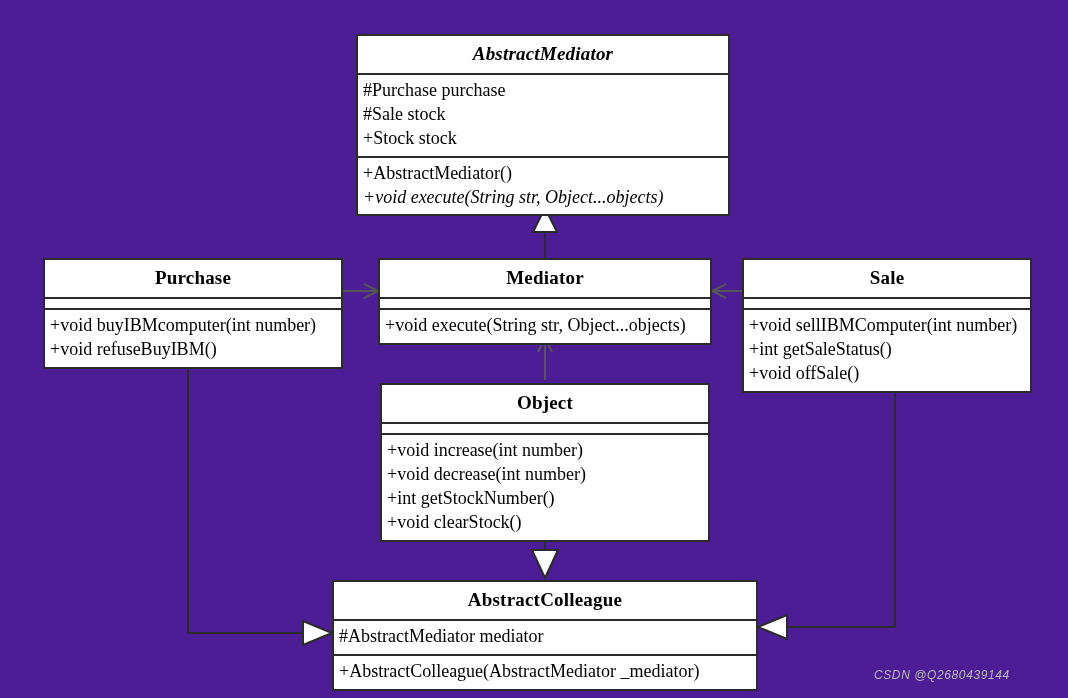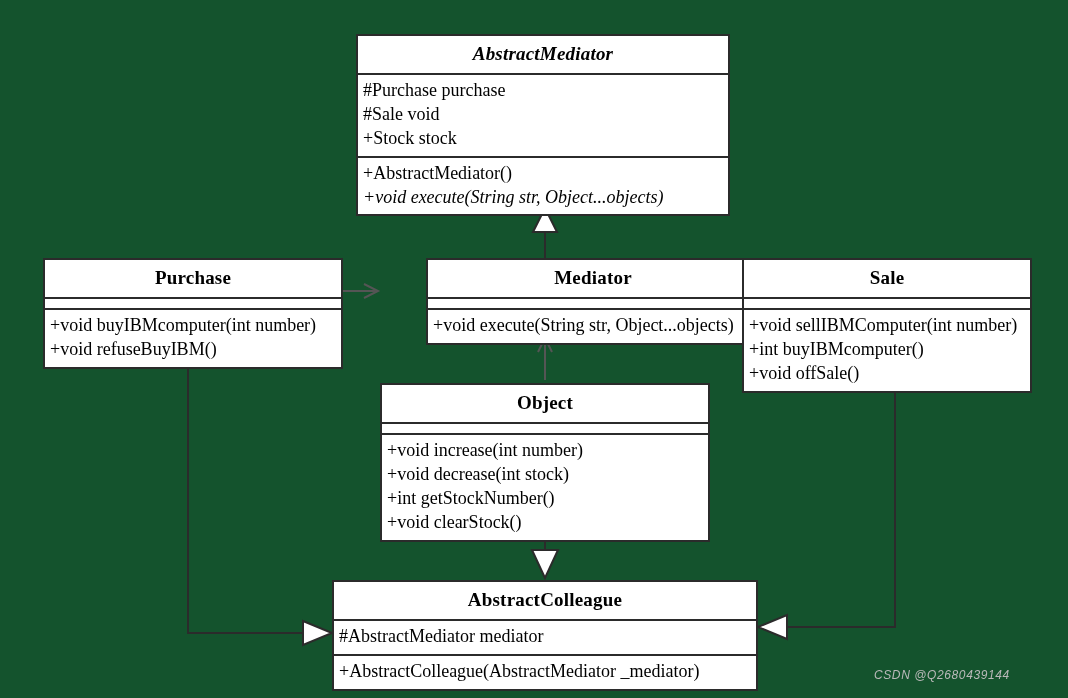--- a/index.html
+++ b/index.html
@@ -4,21 +4,21 @@
 <style>
   html, body {
     margin: 0;
     padding: 0;
     background: #ffffff;
   }
   #canvas {
     position: relative;
     width: 1068px;
     height: 698px;
-    background: #14532d;
+    background: #4c1d95;
     font-family: "Liberation Serif", "DejaVu Serif", serif;
     overflow: hidden;
   }
   svg.wires {
     position: absolute;
     left: 0;
     top: 0;
     width: 1068px;
     height: 698px;
     pointer-events: none;
@@ -123,21 +123,21 @@
     </g>
   </svg>
 
   <div class="uml-class" style="left:356px; top:34px; width:374px;">
     <div class="compartment">
       <div class="class-title abstract">AbstractMediator</div>
     </div>
     <div class="compartment">
       <ul class="member-list">
         <li class="member">#Purchase purchase</li>
-        <li class="member">#Sale void</li>
+        <li class="member">#Sale stock</li>
         <li class="member">+Stock stock</li>
       </ul>
     </div>
     <div class="compartment last">
       <ul class="member-list">
         <li class="member">+AbstractMediator()</li>
         <li class="member abstract">+void execute(String str, Object...objects)</li>
       </ul>
     </div>
   </div>
@@ -150,21 +150,21 @@
       <ul class="member-list empty"></ul>
     </div>
     <div class="compartment last">
       <ul class="member-list">
         <li class="member">+void buyIBMcomputer(int number)</li>
         <li class="member">+void refuseBuyIBM()</li>
       </ul>
     </div>
   </div>
 
-  <div class="uml-class" style="left:378px; top:258px; width:334px;margin-left:48px;">
+  <div class="uml-class" style="left:378px; top:258px; width:334px;">
     <div class="compartment">
       <div class="class-title">Mediator</div>
     </div>
     <div class="compartment">
       <ul class="member-list empty"></ul>
     </div>
     <div class="compartment last">
       <ul class="member-list">
         <li class="member">+void execute(String str, Object...objects)</li>
       </ul>
@@ -174,37 +174,37 @@
   <div class="uml-class" style="left:742px; top:258px; width:290px;">
     <div class="compartment">
       <div class="class-title">Sale</div>
     </div>
     <div class="compartment">
       <ul class="member-list empty"></ul>
     </div>
     <div class="compartment last">
       <ul class="member-list">
         <li class="member">+void sellIBMComputer(int number)</li>
-        <li class="member">+int buyIBMcomputer()</li>
+        <li class="member">+int getSaleStatus()</li>
         <li class="member">+void offSale()</li>
       </ul>
     </div>
   </div>
 
   <div class="uml-class" style="left:380px; top:383px; width:330px;">
     <div class="compartment">
       <div class="class-title">Object</div>
     </div>
     <div class="compartment">
       <ul class="member-list empty"></ul>
     </div>
     <div class="compartment last">
       <ul class="member-list">
         <li class="member">+void increase(int number)</li>
-        <li class="member">+void decrease(int stock)</li>
+        <li class="member">+void decrease(int number)</li>
         <li class="member">+int getStockNumber()</li>
         <li class="member">+void clearStock()</li>
       </ul>
     </div>
   </div>
 
   <div class="uml-class" style="left:332px; top:580px; width:426px;">
     <div class="compartment">
       <div class="class-title">AbstractColleague</div>
     </div>

